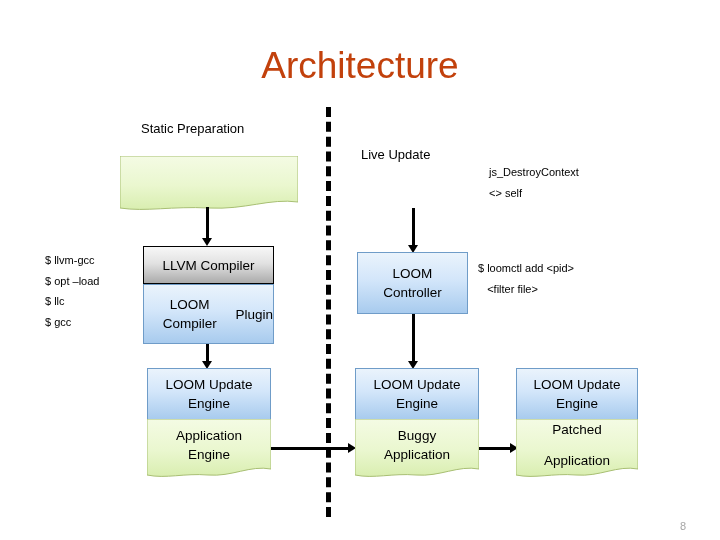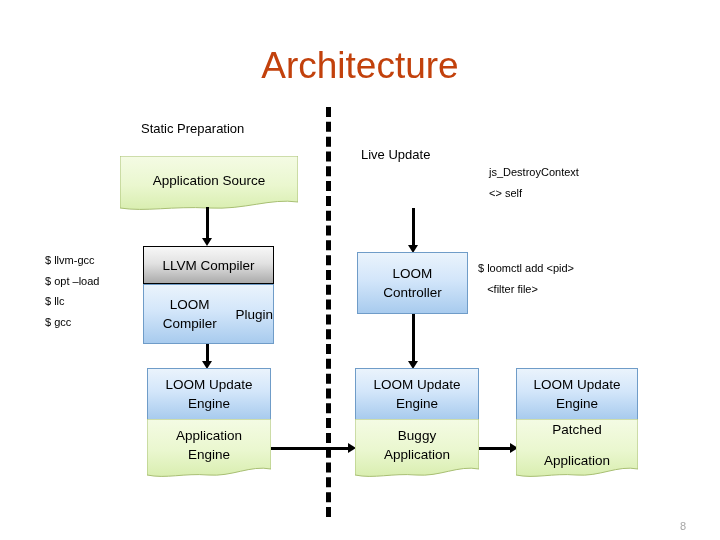--- a/index.html
+++ b/index.html
@@ -163,23 +163,20 @@
     <svg width="178" height="58" viewBox="0 0 178 58" preserveAspectRatio="none">
       <defs>
         <linearGradient id="gGreen1" x1="0" y1="0" x2="0" y2="1">
           <stop offset="0%" stop-color="#f4fbe4"></stop>
           <stop offset="55%" stop-color="#eaf7cf"></stop>
           <stop offset="100%" stop-color="#d9eeb0"></stop>
         </linearGradient>
       </defs>
       <path d="M0,0 L178,0 L178,46 C150,42 125,54 89,52 C52,50 26,56 0,52 Z" fill="url(#gGreen1)" stroke="#a8bf73" stroke-width="1"></path>
     </svg>
-    <div class="doc-text" style="height:48px;">
-      <span>Application Source</span>
-    </div>
   </div>
 
   <div class="vline" style="left:206px; top:207px; height:32px;"></div>
   <div class="arrow-down" style="left:202px; top:238px;"></div>
 
   <div class="code" style="left:13px; top:250px;margin-left:32px;"><span>$ llvm-gcc</span>
 <span>$ opt –load</span>
 <span>$ llc</span>
 <span>$ gcc</span></div>
 

